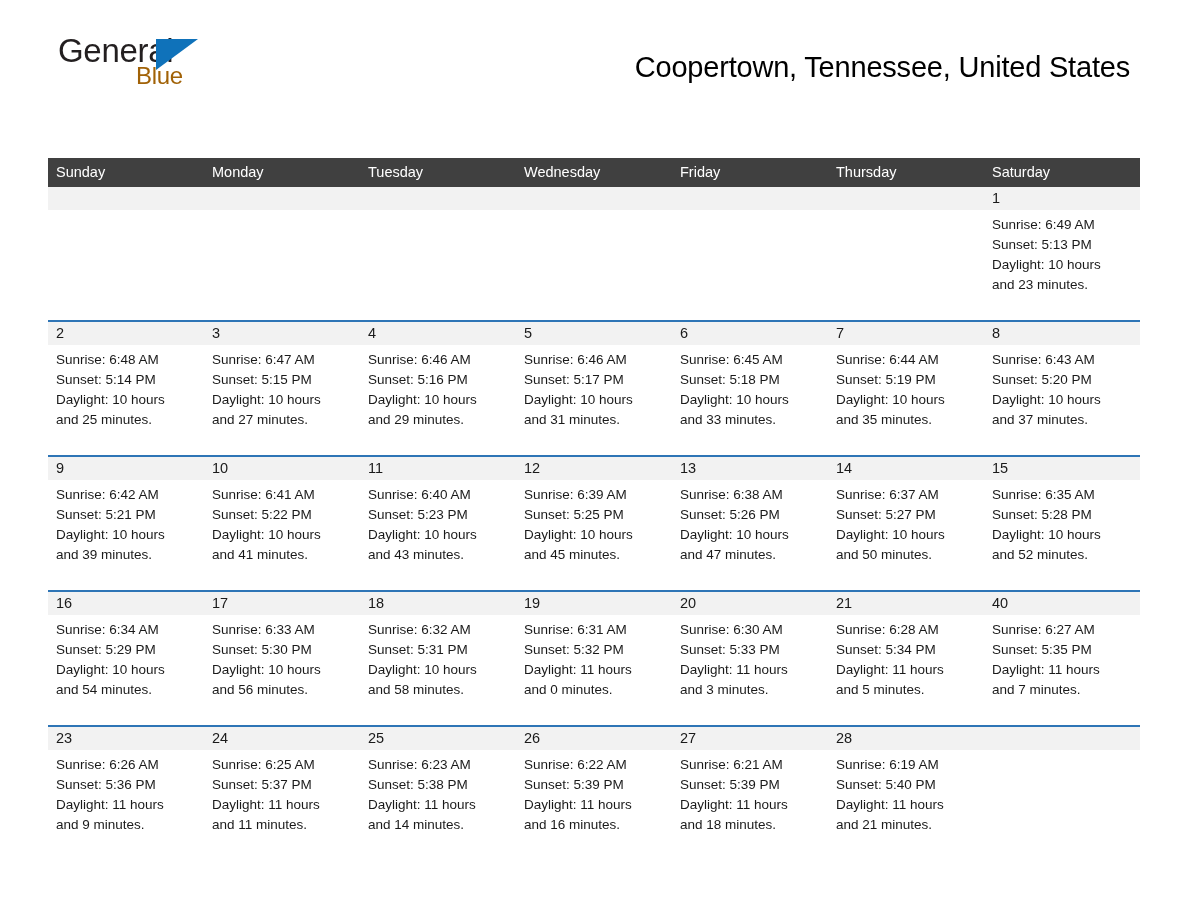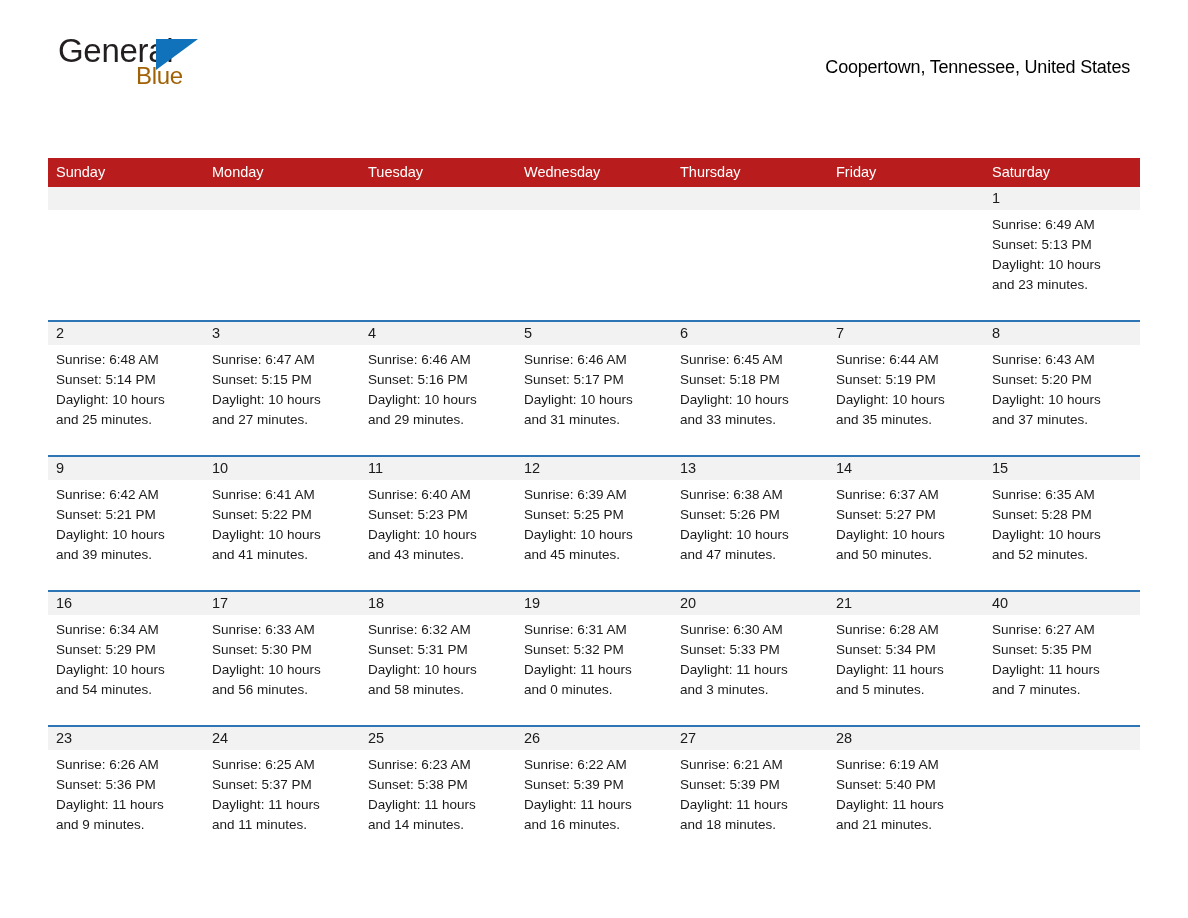--- a/index.html
+++ b/index.html
@@ -68,38 +68,38 @@
     text-align: right;
   }
   .cal-title {
     font-size: 40px;
     font-weight: normal;
     color: #000000;
     line-height: 46px;
     letter-spacing: -0.4px;
   }
   .cal-subtitle {
-    font-size: 18px;
+    font-size: 29px;
     font-weight: normal;
     color: #000000;
     line-height: 30px;
     margin-top: 8px;
     letter-spacing: -0.2px;
   }
 
   
   .calendar {
     position: absolute;
     left: 48px;
     top: 158px;
     width: 1092px;
   }
   .week-head {
     display: flex;
-    background: #b91c1c;
+    background: #404040;
     height: 29px;
   }
   .week-head .dow {
     flex: 1 1 0;
     color: #ffffff;
     font-size: 14.5px;
     line-height: 29px;
     padding-left: 8px;
     box-sizing: border-box;
     white-space: nowrap;
@@ -163,22 +163,22 @@
 
   </div>
 
   <div class="calendar">
 
     <div class="week-head">
       <div class="dow">Sunday</div>
       <div class="dow">Monday</div>
       <div class="dow">Tuesday</div>
       <div class="dow">Wednesday</div>
+      <div class="dow">Friday</div>
       <div class="dow">Thursday</div>
-      <div class="dow">Friday</div>
       <div class="dow">Saturday</div>
     </div>
 
     <div class="week first-week">
       <div class="cell empty">
         <div class="daynum"></div>
 
       </div>
       <div class="cell empty">
         <div class="daynum"></div>

